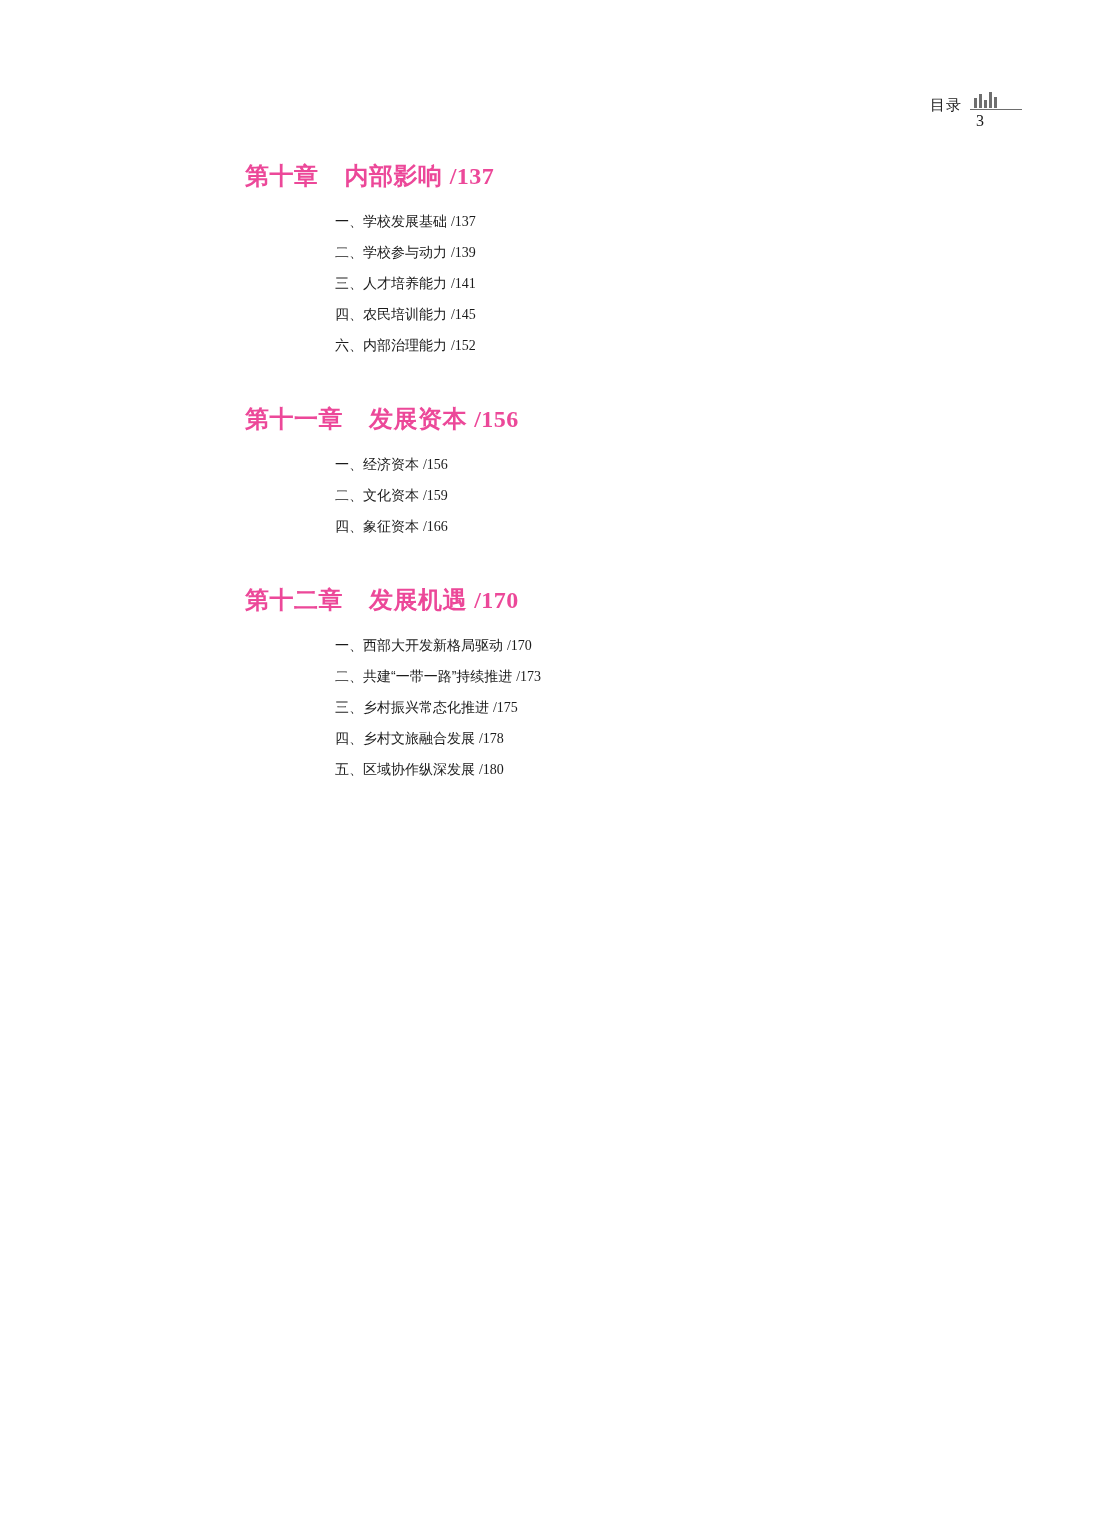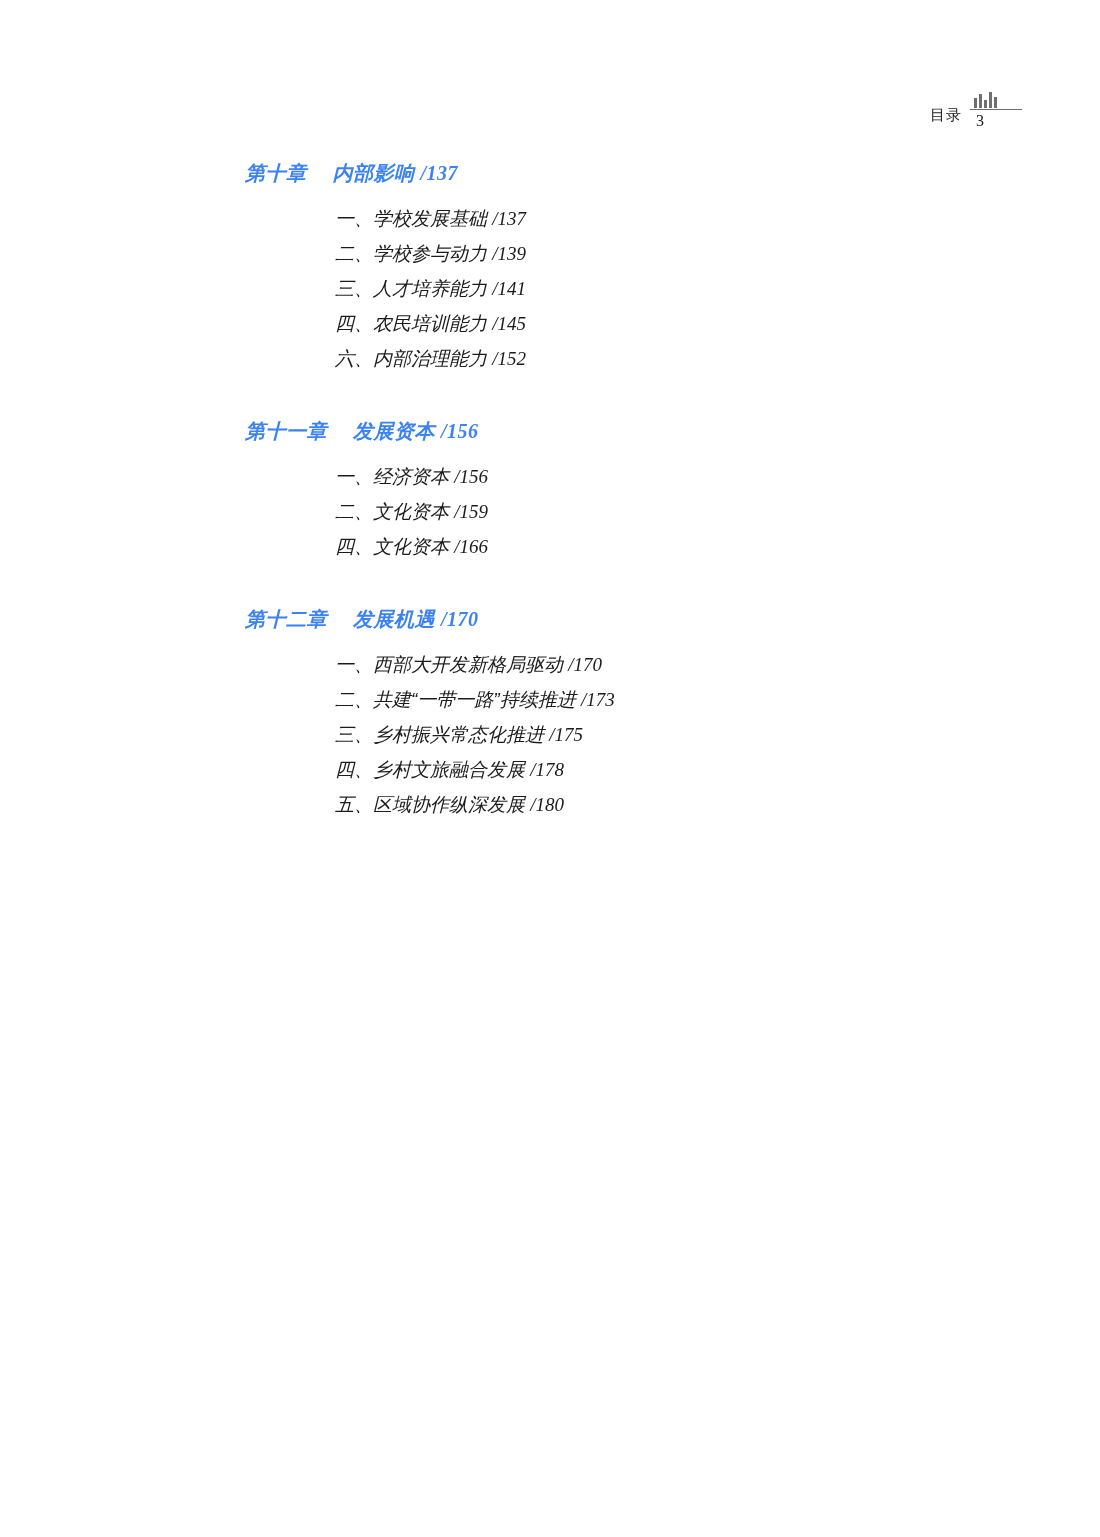--- a/index.html
+++ b/index.html
@@ -28,21 +28,21 @@
     display: flex;
     align-items: flex-start;
     height: 40px;
   }
   .header-label {
     font-family: "Liberation Sans", sans-serif;
     font-size: 15px;
     color: #1a1a1a;
     letter-spacing: 1px;
     margin-right: 8px;
-    margin-top: 18px;
+    margin-top: 8px;
     white-space: nowrap;
   }
   .header-mark {
     position: relative;
     width: 52px;
   }
   .header-bars {
     display: flex;
     align-items: flex-end;
     justify-content: flex-start;
@@ -76,45 +76,43 @@
     left: 0;
     top: 160px;
     width: 1100px;
   }
   .chapter-block {
     margin-bottom: 42px;
   }
   .chapter-title {
     font-family: "Liberation Sans", "DejaVu Sans", sans-serif;
     font-weight: bold;
-    font-size: 20px;
-    color: #3b82f6;
+    font-size: 24px;
+    color: #ec4899;
     margin-left: 245px;
     margin-bottom: 14px;
     letter-spacing: 0.5px;
     white-space: nowrap;
-    font-style: italic;
   }
   .chapter-title .chap-no {
     display: inline-block;
     margin-right: 26px;
   }
   .chapter-title .chap-page {
     font-family: "Liberation Serif", serif;
     font-weight: bold;
   }
   .section {
     font-family: "Liberation Sans", "DejaVu Sans", sans-serif;
-    font-size: 19px;
+    font-size: 14px;
     color: #1b1b1b;
     margin-left: 335px;
     line-height: 1.0;
     padding: 8px 0;
     white-space: nowrap;
-    font-style: italic;
   }
   .section .sec-page {
     font-family: "Liberation Serif", serif;
   }
 </style>
 </head>
 <body>
 
 <div class="page">
 
@@ -145,21 +143,21 @@
       <div class="section"><span>四、农民培训能力</span> <span class="sec-page">/145</span></div>
       <div class="section"><span>六、内部治理能力</span> <span class="sec-page">/152</span></div>
     </div>
 
     <div class="chapter-block">
       <div class="chapter-title">
         <span class="chap-no">第十一章</span><span>发展资本</span> <span class="chap-page">/156</span>
       </div>
       <div class="section"><span>一、经济资本</span> <span class="sec-page">/156</span></div>
       <div class="section"><span>二、文化资本</span> <span class="sec-page">/159</span></div>
-      <div class="section"><span>四、文化资本</span> <span class="sec-page">/166</span></div>
+      <div class="section"><span>四、象征资本</span> <span class="sec-page">/166</span></div>
     </div>
 
     <div class="chapter-block">
       <div class="chapter-title">
         <span class="chap-no">第十二章</span><span>发展机遇</span> <span class="chap-page">/170</span>
       </div>
       <div class="section"><span>一、西部大开发新格局驱动</span> <span class="sec-page">/170</span></div>
       <div class="section"><span>二、共建“一带一路”持续推进</span> <span class="sec-page">/173</span></div>
       <div class="section"><span>三、乡村振兴常态化推进</span> <span class="sec-page">/175</span></div>
       <div class="section"><span>四、乡村文旅融合发展</span> <span class="sec-page">/178</span></div>

